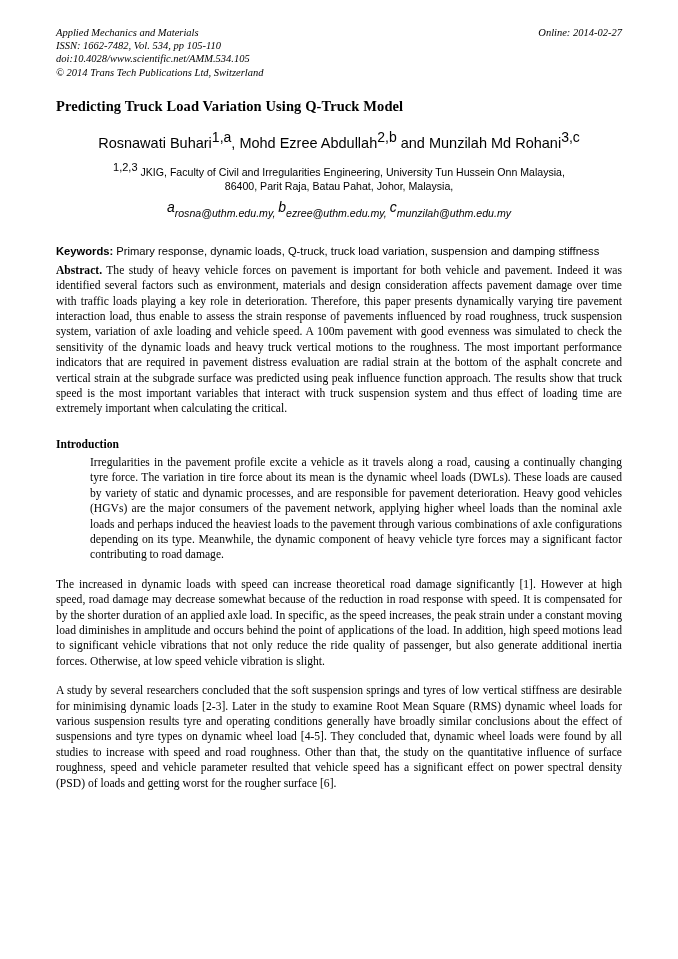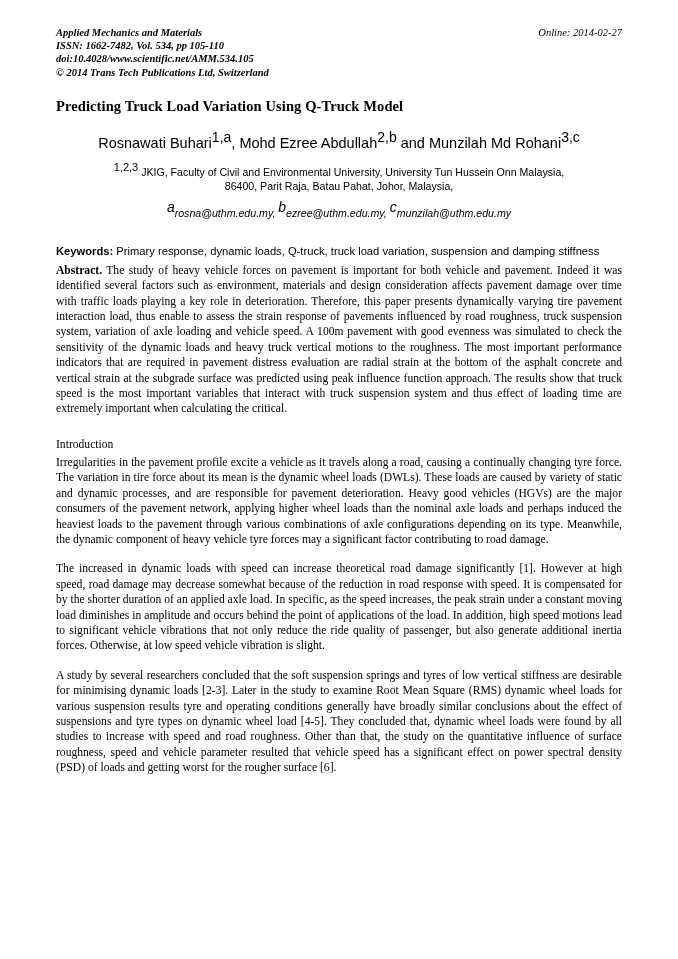--- a/index.html
+++ b/index.html
@@ -24,21 +24,21 @@
 
   
   .header-row {
     display: flex;
     justify-content: space-between;
     align-items: flex-start;
     font-style: italic;
     font-size: 10.5px;
     line-height: 13.2px;
   }
-  .header-left { flex: 1; font-weight: bold; }
+  .header-left { flex: 1; }
   .header-right {
     text-align: right;
     white-space: nowrap;
     padding-left: 10px;
   }
   .header-left div { white-space: nowrap; }
 
   
   .title {
     text-align: left;
@@ -94,32 +94,32 @@
   .abstract {
     margin-top: 4px;
     font-size: 11.6px;
     line-height: 15.4px;
     text-align: justify;
   }
   .abstract .ab-label { font-weight: bold; }
 
   
   .section-heading {
-    font-weight: normal;
+    font-weight: bold;
     font-size: 11.6px;
     margin-top: 21px;
     margin-bottom: 4px;
   }
   p.body {
     font-size: 11.6px;
     line-height: 15.4px;
     text-align: justify;
     margin: 0 0 14px 0;
   }
-  p.body.first { margin-top: 0; }
+  p.body.first { margin-top: 0; margin-left: 34px; }
 </style>
 </head>
 <body>
 
 <div class="page">
 
   <div class="header-row">
     <div class="header-left">
       <div>Applied Mechanics and Materials</div>
       <div>ISSN: 1662-7482, Vol. 534, pp 105-110</div>
@@ -129,21 +129,21 @@
     <div class="header-right">Online: 2014-02-27</div>
   </div>
 
   <div class="title">Predicting Truck Load Variation Using Q-Truck Model</div>
 
   <div class="authors">
     <span>Rosnawati Buhari</span><sup>1,a</sup><span>, </span><span>Mohd Ezree Abdullah</span><sup>2,b</sup><span> and </span><span>Munzilah Md Rohani</span><sup>3,c</sup>
   </div>
 
   <div class="affil">
-    <span class="lead-sup">1,2,3</span><span> JKIG, Faculty of Civil and Environmental University, University Tun Hussein Onn Malaysia,</span><br>
+    <span class="lead-sup">1,2,3</span><span> JKIG, Faculty of Civil and Irregularities Engineering, University Tun Hussein Onn Malaysia,</span><br>
     <span>86400, Parit Raja, Batau Pahat, Johor, Malaysia,</span>
   </div>
 
   <div class="emails">
     <sup>a</sup><span>rosna@uthm.edu.my, </span><sup>b</sup><span>ezree@uthm.edu.my, </span><sup>c</sup><span>munzilah@uthm.edu.my</span>
   </div>
 
   <div class="keywords">
     <span class="kw-label">Keywords:</span><span> Primary response, dynamic loads, Q-truck, truck load variation, suspension and damping stiffness</span>
   </div>

